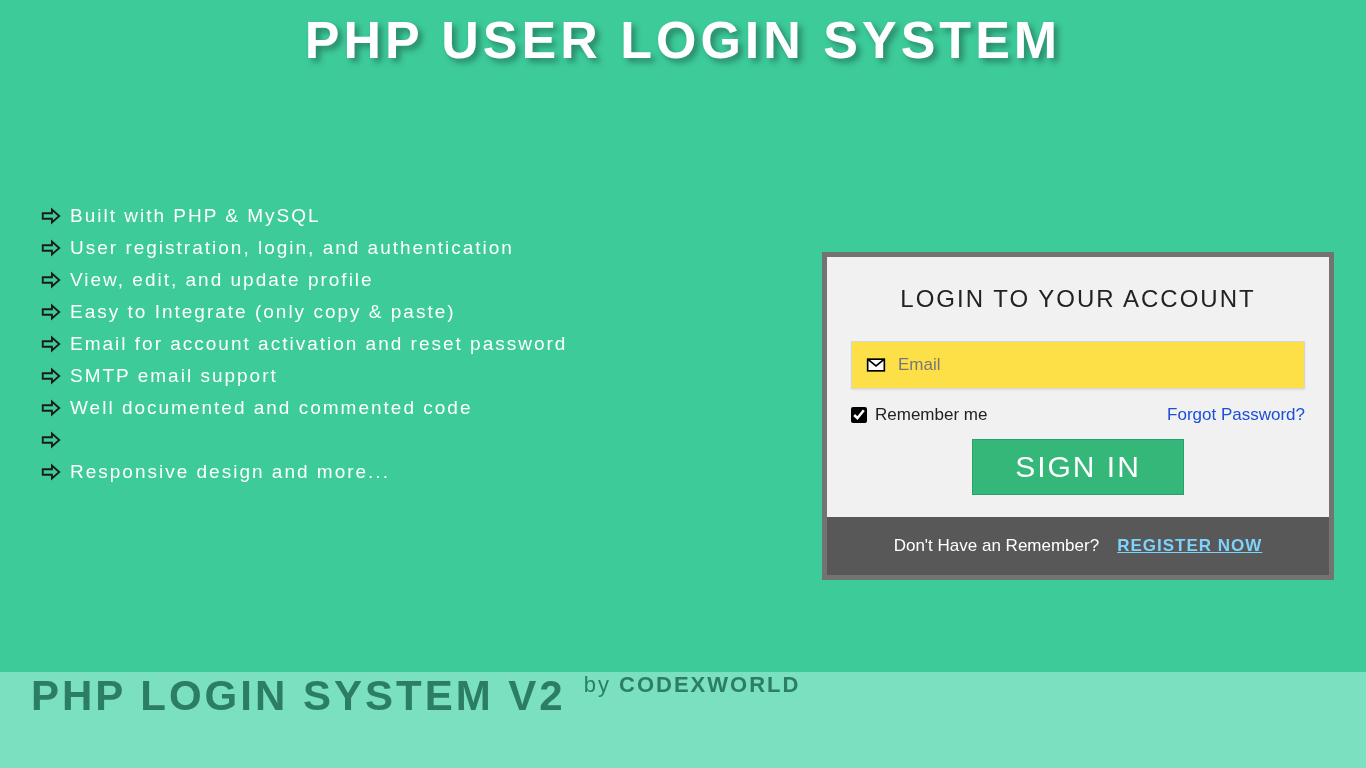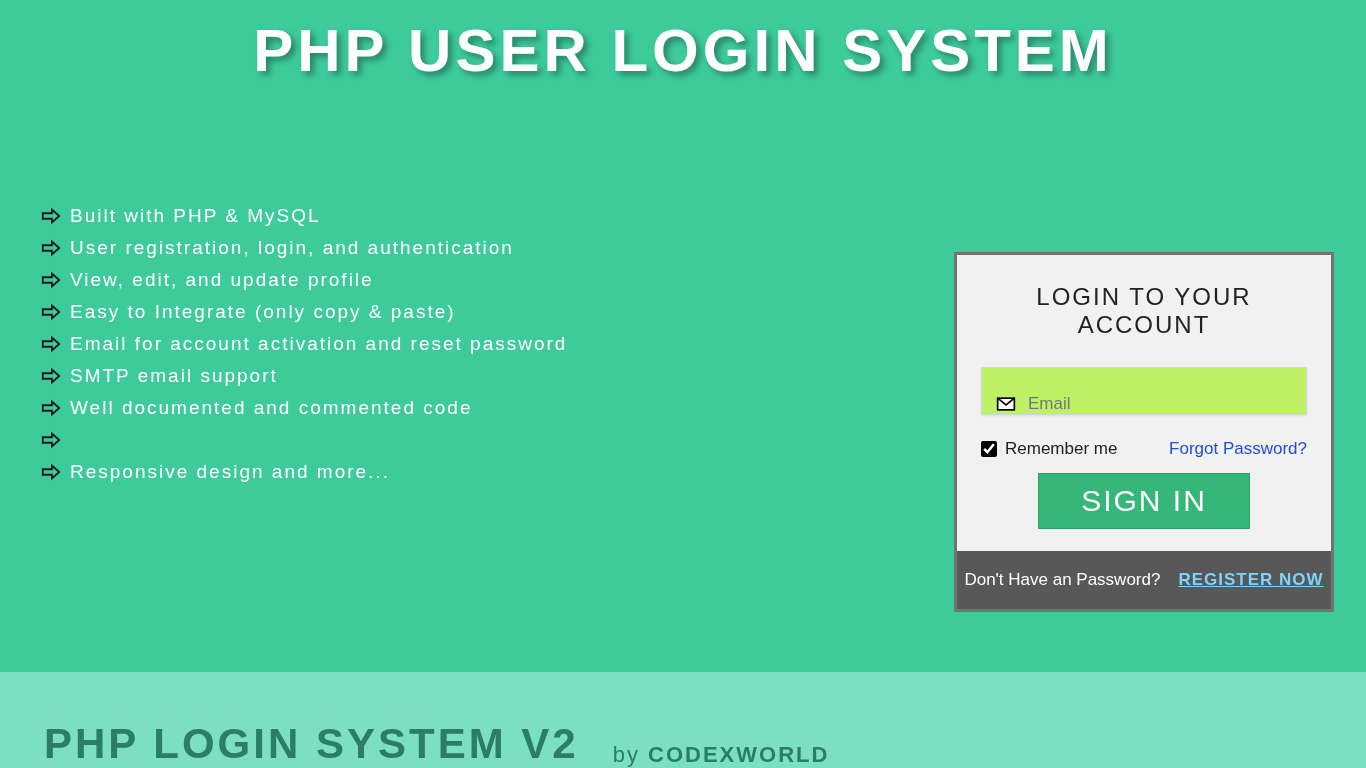--- a/index.html
+++ b/index.html
@@ -7,25 +7,25 @@
     width: 1366px;
     height: 768px;
     background: #3dcb9a;
     font-family: Arial, sans-serif;
     position: relative;
     overflow: hidden;
   }
   .hero-title {
     text-align: center;
     color: #ffffff;
-    font-size: 60px;
+    font-size: 52px;
     font-weight: 700;
     letter-spacing: 4px;
     text-shadow: 4px 4px 6px rgba(0,0,0,0.35);
-    padding-top: 16px;
+    padding-top: 10px;
     font-family: "Arial Black", Arial, sans-serif;
     font-stretch: condensed;
   }
   .features {
     position: absolute;
     left: 40px;
     top: 205px;
     width: 780px;
   }
   .feature-item {
@@ -46,62 +46,61 @@
   }
   .arrow-icon svg { display: block; }
   .footer-bar {
     position: absolute;
     left: 0;
     bottom: 0;
     width: 100%;
     height: 96px;
     background: #7ae0c0;
     display: flex;
-    align-items: flex-end;
-    padding-left: 44px;
-    gap: 16px;
+    align-items: flex-start;
+    padding-left: 31px;
   }
   .footer-title {
     color: #2b7d63;
     font-size: 42px;
     font-weight: 700;
     letter-spacing: 3px;
   }
   .footer-by {
     color: #2b7d63;
     font-size: 22px;
     margin-left: 18px;
     letter-spacing: 2px;
   }
   .footer-by b { font-weight: 700; }
   .login-card {
     position: absolute;
     right: 32px;
     top: 252px;
-    width: 380px;
+    width: 512px;
     background: #f1f1f1;
-    border: 3px solid #737373;
+    border: 5px solid #737373;
   }
   .login-inner { padding: 28px 24px 0 24px; }
   .login-heading {
     text-align: center;
     color: #222;
     font-size: 24px;
     letter-spacing: 2px;
     font-weight: 400;
     margin-bottom: 28px;
   }
   .input-wrap {
-    background: #bef264;
+    background: #fde047;
     border: 1px solid #d6d6d6;
     display: flex;
-    align-items: flex-end;
+    align-items: center;
     height: 48px;
     padding: 0 14px;
-    margin-bottom: 24px;
+    margin-bottom: 16px;
     box-shadow: 0 1px 2px rgba(0,0,0,0.08);
   }
   .input-wrap .field-icon {
     width: 20px;
     height: 20px;
     flex-shrink: 0;
     margin-right: 12px;
   }
   .input-wrap input {
     border: none;
@@ -258,16 +257,16 @@
         <input type="checkbox" checked="" style="">
         <span>Remember me</span>
       </label>
       <a href="#" class="forgot-link">Forgot Password?</a>
     </div>
 
     <button class="signin-btn">SIGN IN</button>
   </div>
 
   <div class="register-bar">
-    <span>Don't Have an Password?</span>
+    <span>Don't Have an Remember?</span>
     <a href="#">REGISTER NOW</a>
   </div>
 </div>
 
 </body></html>

